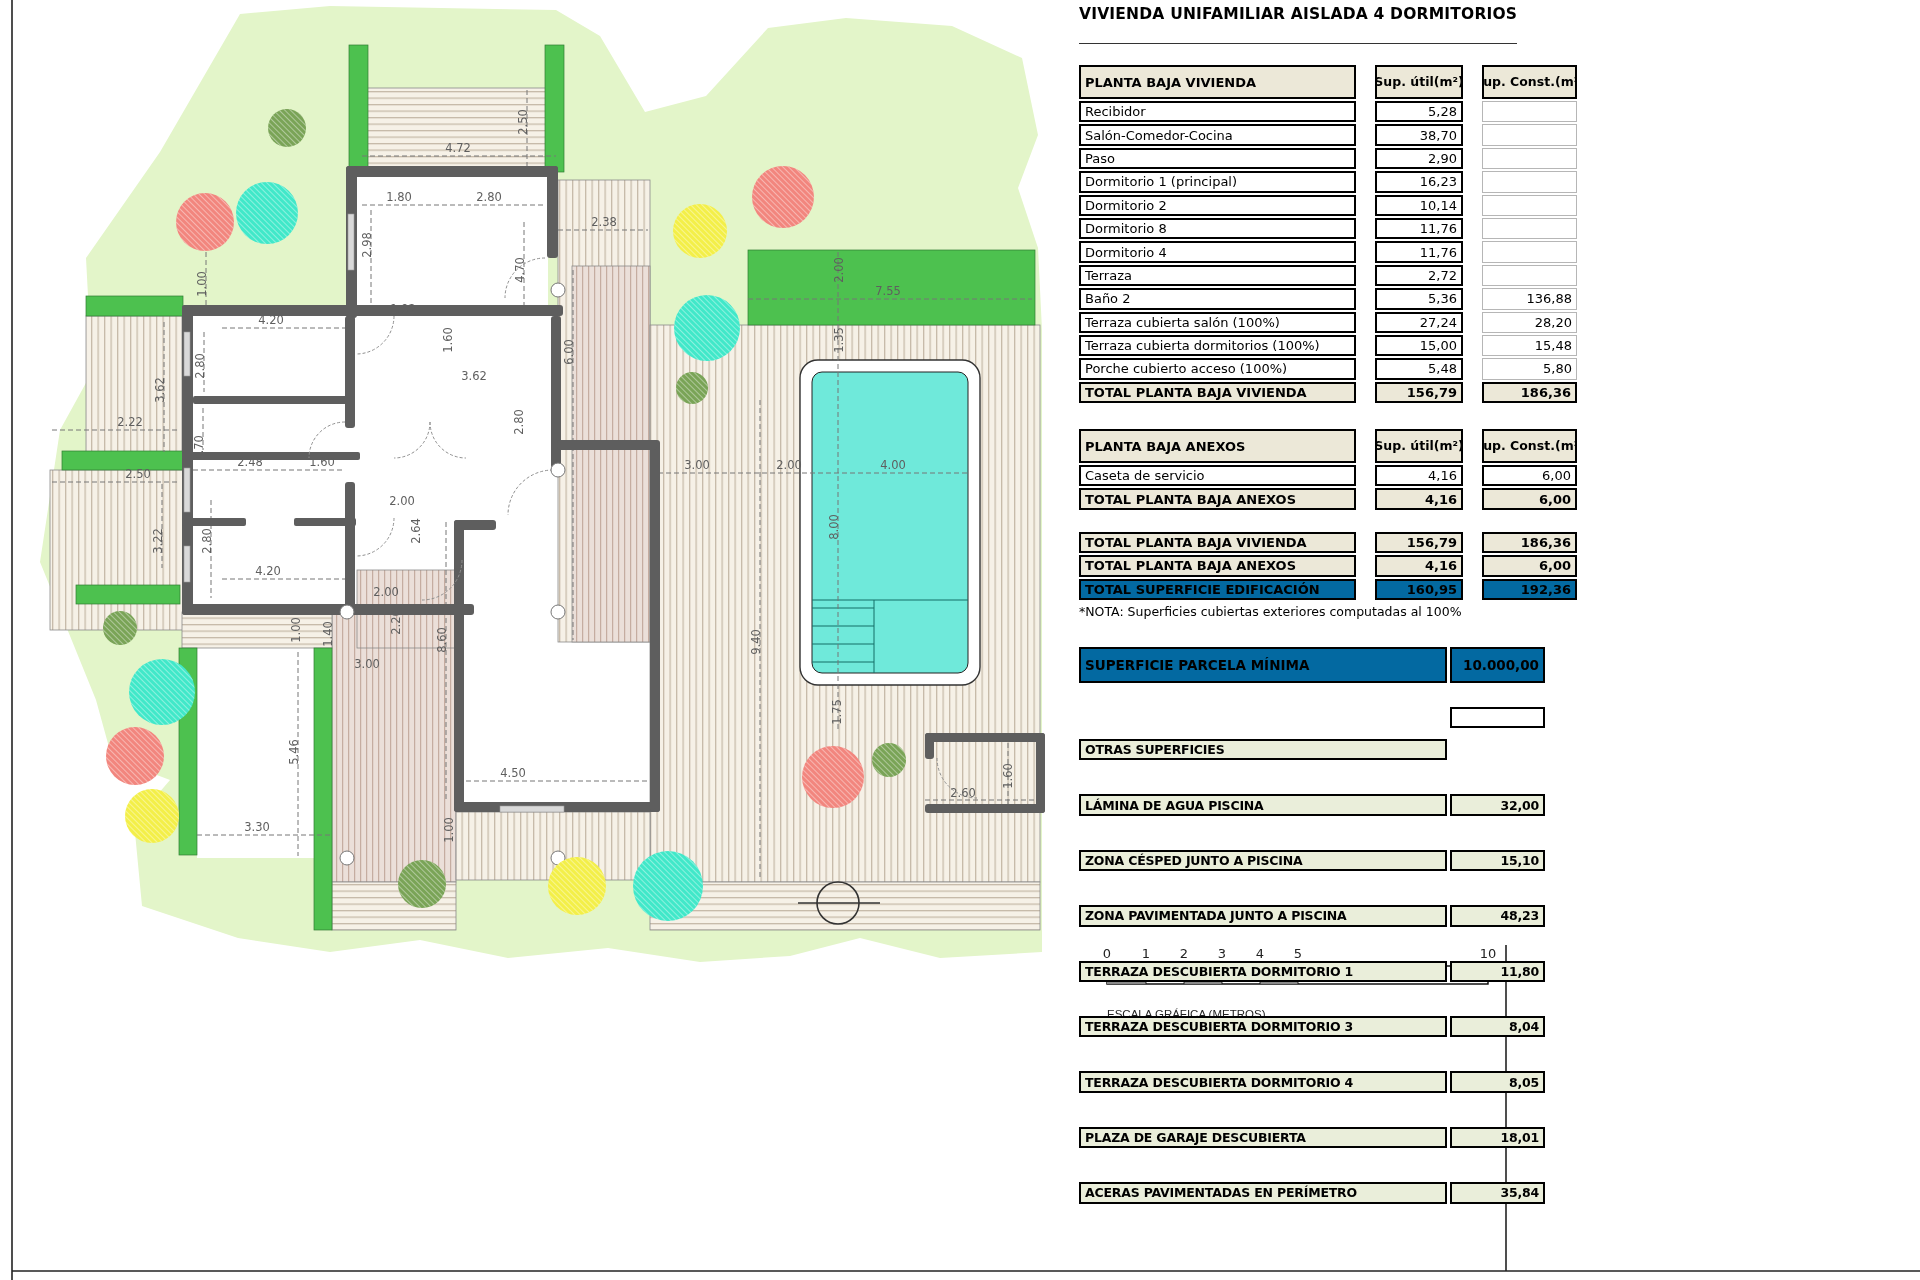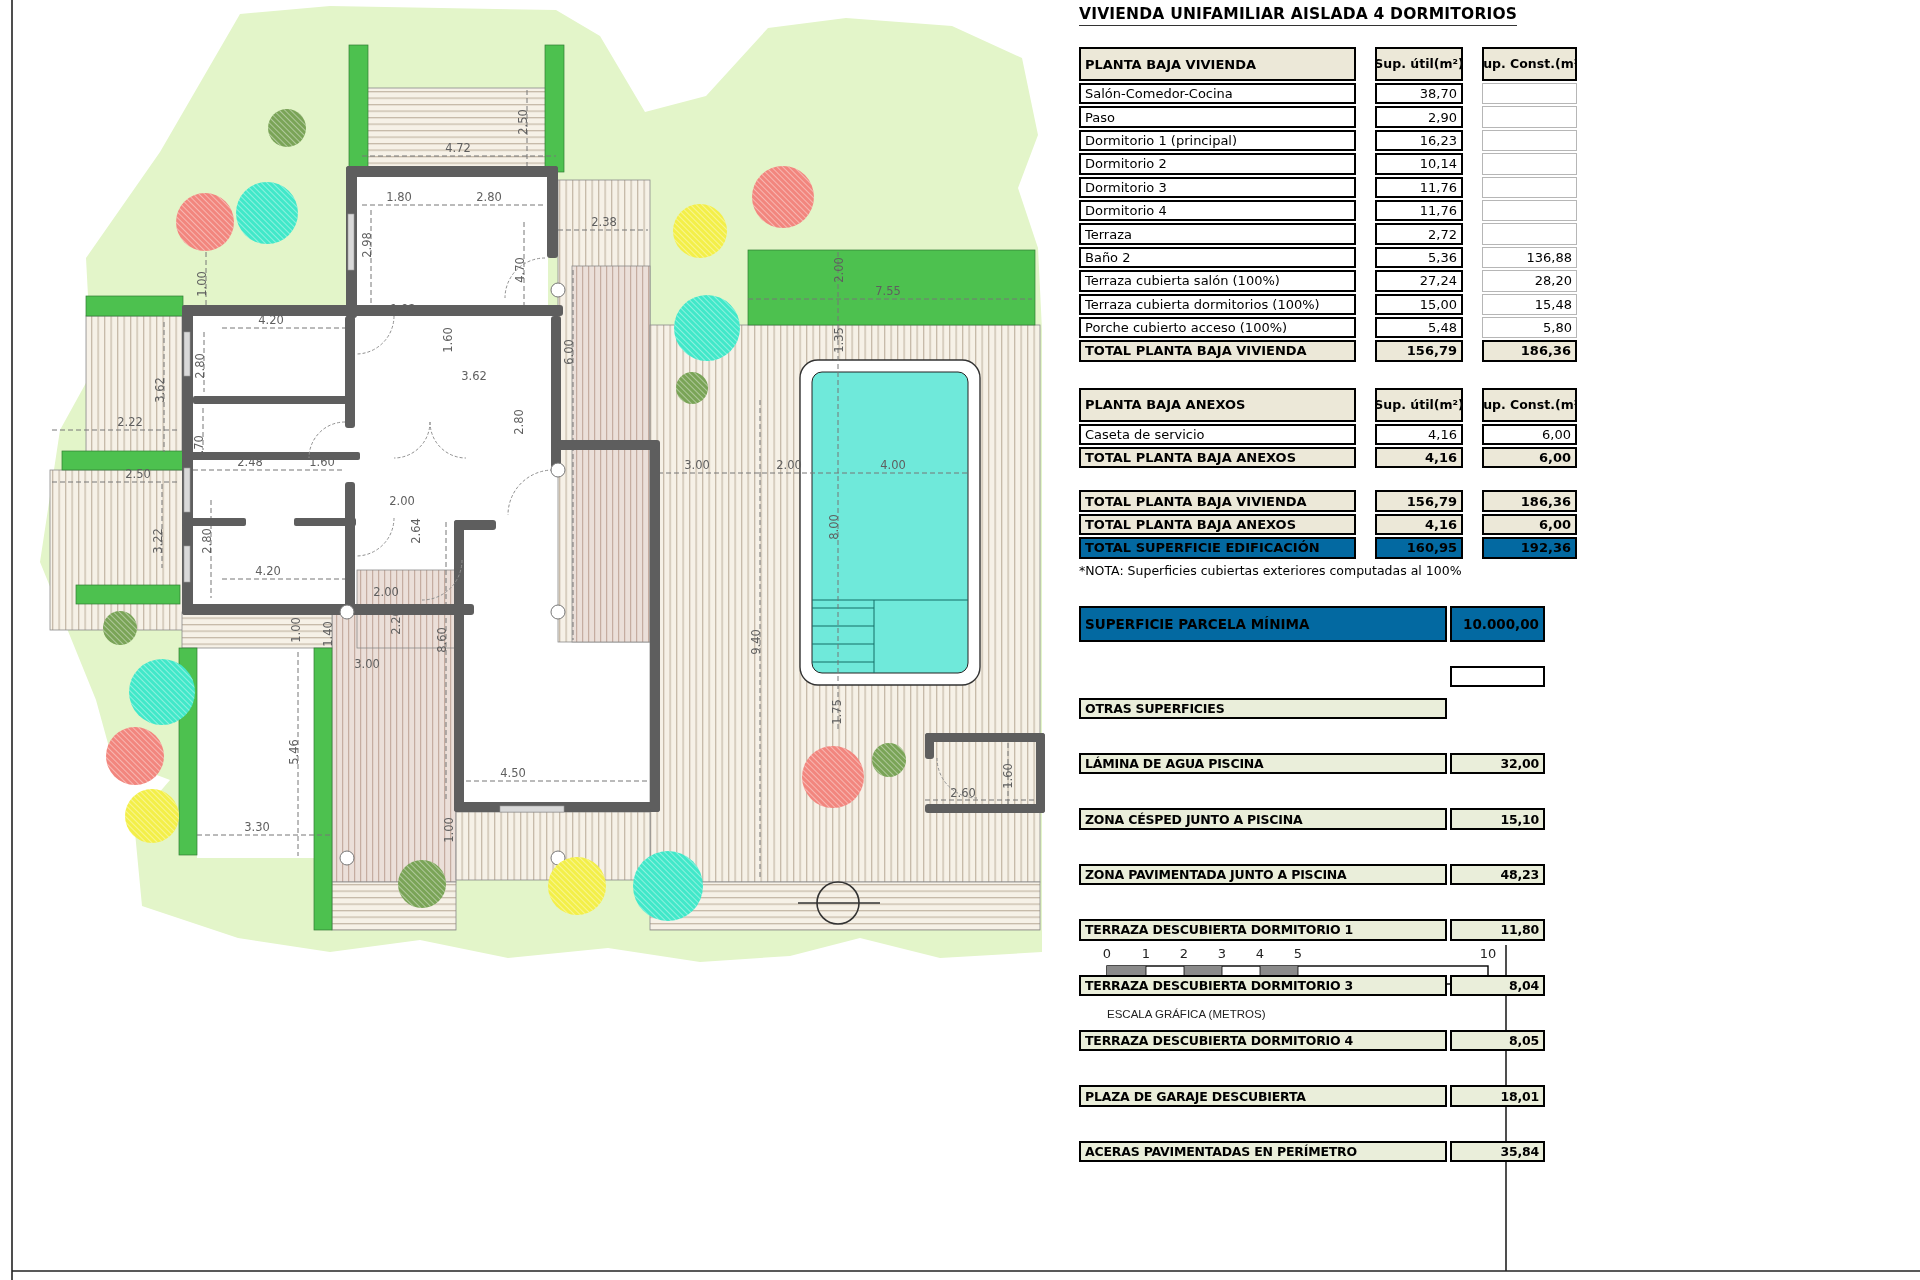--- a/index.html
+++ b/index.html
@@ -2,21 +2,21 @@
 <html><head>
 <meta charset="utf-8">
 <style>
   html,body{margin:0;padding:0;background:#fff;}
   .sheet{position:relative;width:1920px;height:1280px;background:#fff;overflow:hidden;
          font-family:"DejaVu Sans","Liberation Sans",sans-serif;}
   svg{position:absolute;left:0;top:0;}
   
   .rightcol{position:absolute;left:1079px;top:4px;width:466px;}
   .doc-title{display:inline-block;font-size:15.5px;font-weight:bold;color:#000;
-             border-bottom:1.6px solid #333;padding-bottom:2px;letter-spacing:.2px;}
+             border-bottom:1.6px solid #333;padding-bottom:20px;letter-spacing:.2px;}
   .grid3{display:grid;grid-template-columns:277px 88px 95px;column-gap:19px;margin-bottom:2px;}
   .grid2{display:grid;grid-template-columns:368px 95px;column-gap:3px;margin-bottom:2px;}
   .cell{height:21.4px;box-sizing:border-box;border:2px solid #000;background:#fff;
         font-size:13px;color:#000;display:flex;align-items:center;padding:0 4px;overflow:hidden;white-space:nowrap;}
   .cell.num{justify-content:flex-end;}
   .cell.thin{border:1px solid #b6b6b6;}
   .cell.head{background:#ece8d8;font-weight:bold;}
   .cell.blue{background:#0369a1;font-weight:bold;}
   .cell.pale{background:#eaeeda;font-weight:bold;font-size:12.5px;letter-spacing:-0.2px;margin-top:32px;}
   .hdrrow .cell{height:34px;}
@@ -315,41 +315,46 @@
         <span>Sup. útil</span>
             <span>(m²)</span>
       </div>
       <div class="cell head colhead">
         <span>Sup. Const.</span>
             <span>(m²)</span>
       </div>
     </div>
     <div id="viv-rows">
           <div class="grid3">
+            <div class="cell">Recibidor</div>
+            <div class="cell num">5,28</div>
+            <div class="cell num thin"></div>
+          </div>
+          <div class="grid3">
             <div class="cell">Salón-Comedor-Cocina</div>
             <div class="cell num">38,70</div>
             <div class="cell num thin"></div>
           </div>
           <div class="grid3">
             <div class="cell">Paso</div>
             <div class="cell num">2,90</div>
             <div class="cell num thin"></div>
           </div>
           <div class="grid3">
             <div class="cell">Dormitorio 1 (principal)</div>
             <div class="cell num">16,23</div>
             <div class="cell num thin"></div>
           </div>
           <div class="grid3">
             <div class="cell">Dormitorio 2</div>
             <div class="cell num">10,14</div>
             <div class="cell num thin"></div>
           </div>
           <div class="grid3">
-            <div class="cell">Dormitorio 3</div>
+            <div class="cell">Dormitorio 8</div>
             <div class="cell num">11,76</div>
             <div class="cell num thin"></div>
           </div>
           <div class="grid3">
             <div class="cell">Dormitorio 4</div>
             <div class="cell num">11,76</div>
             <div class="cell num thin"></div>
           </div>
           <div class="grid3">
             <div class="cell">Terraza</div>

